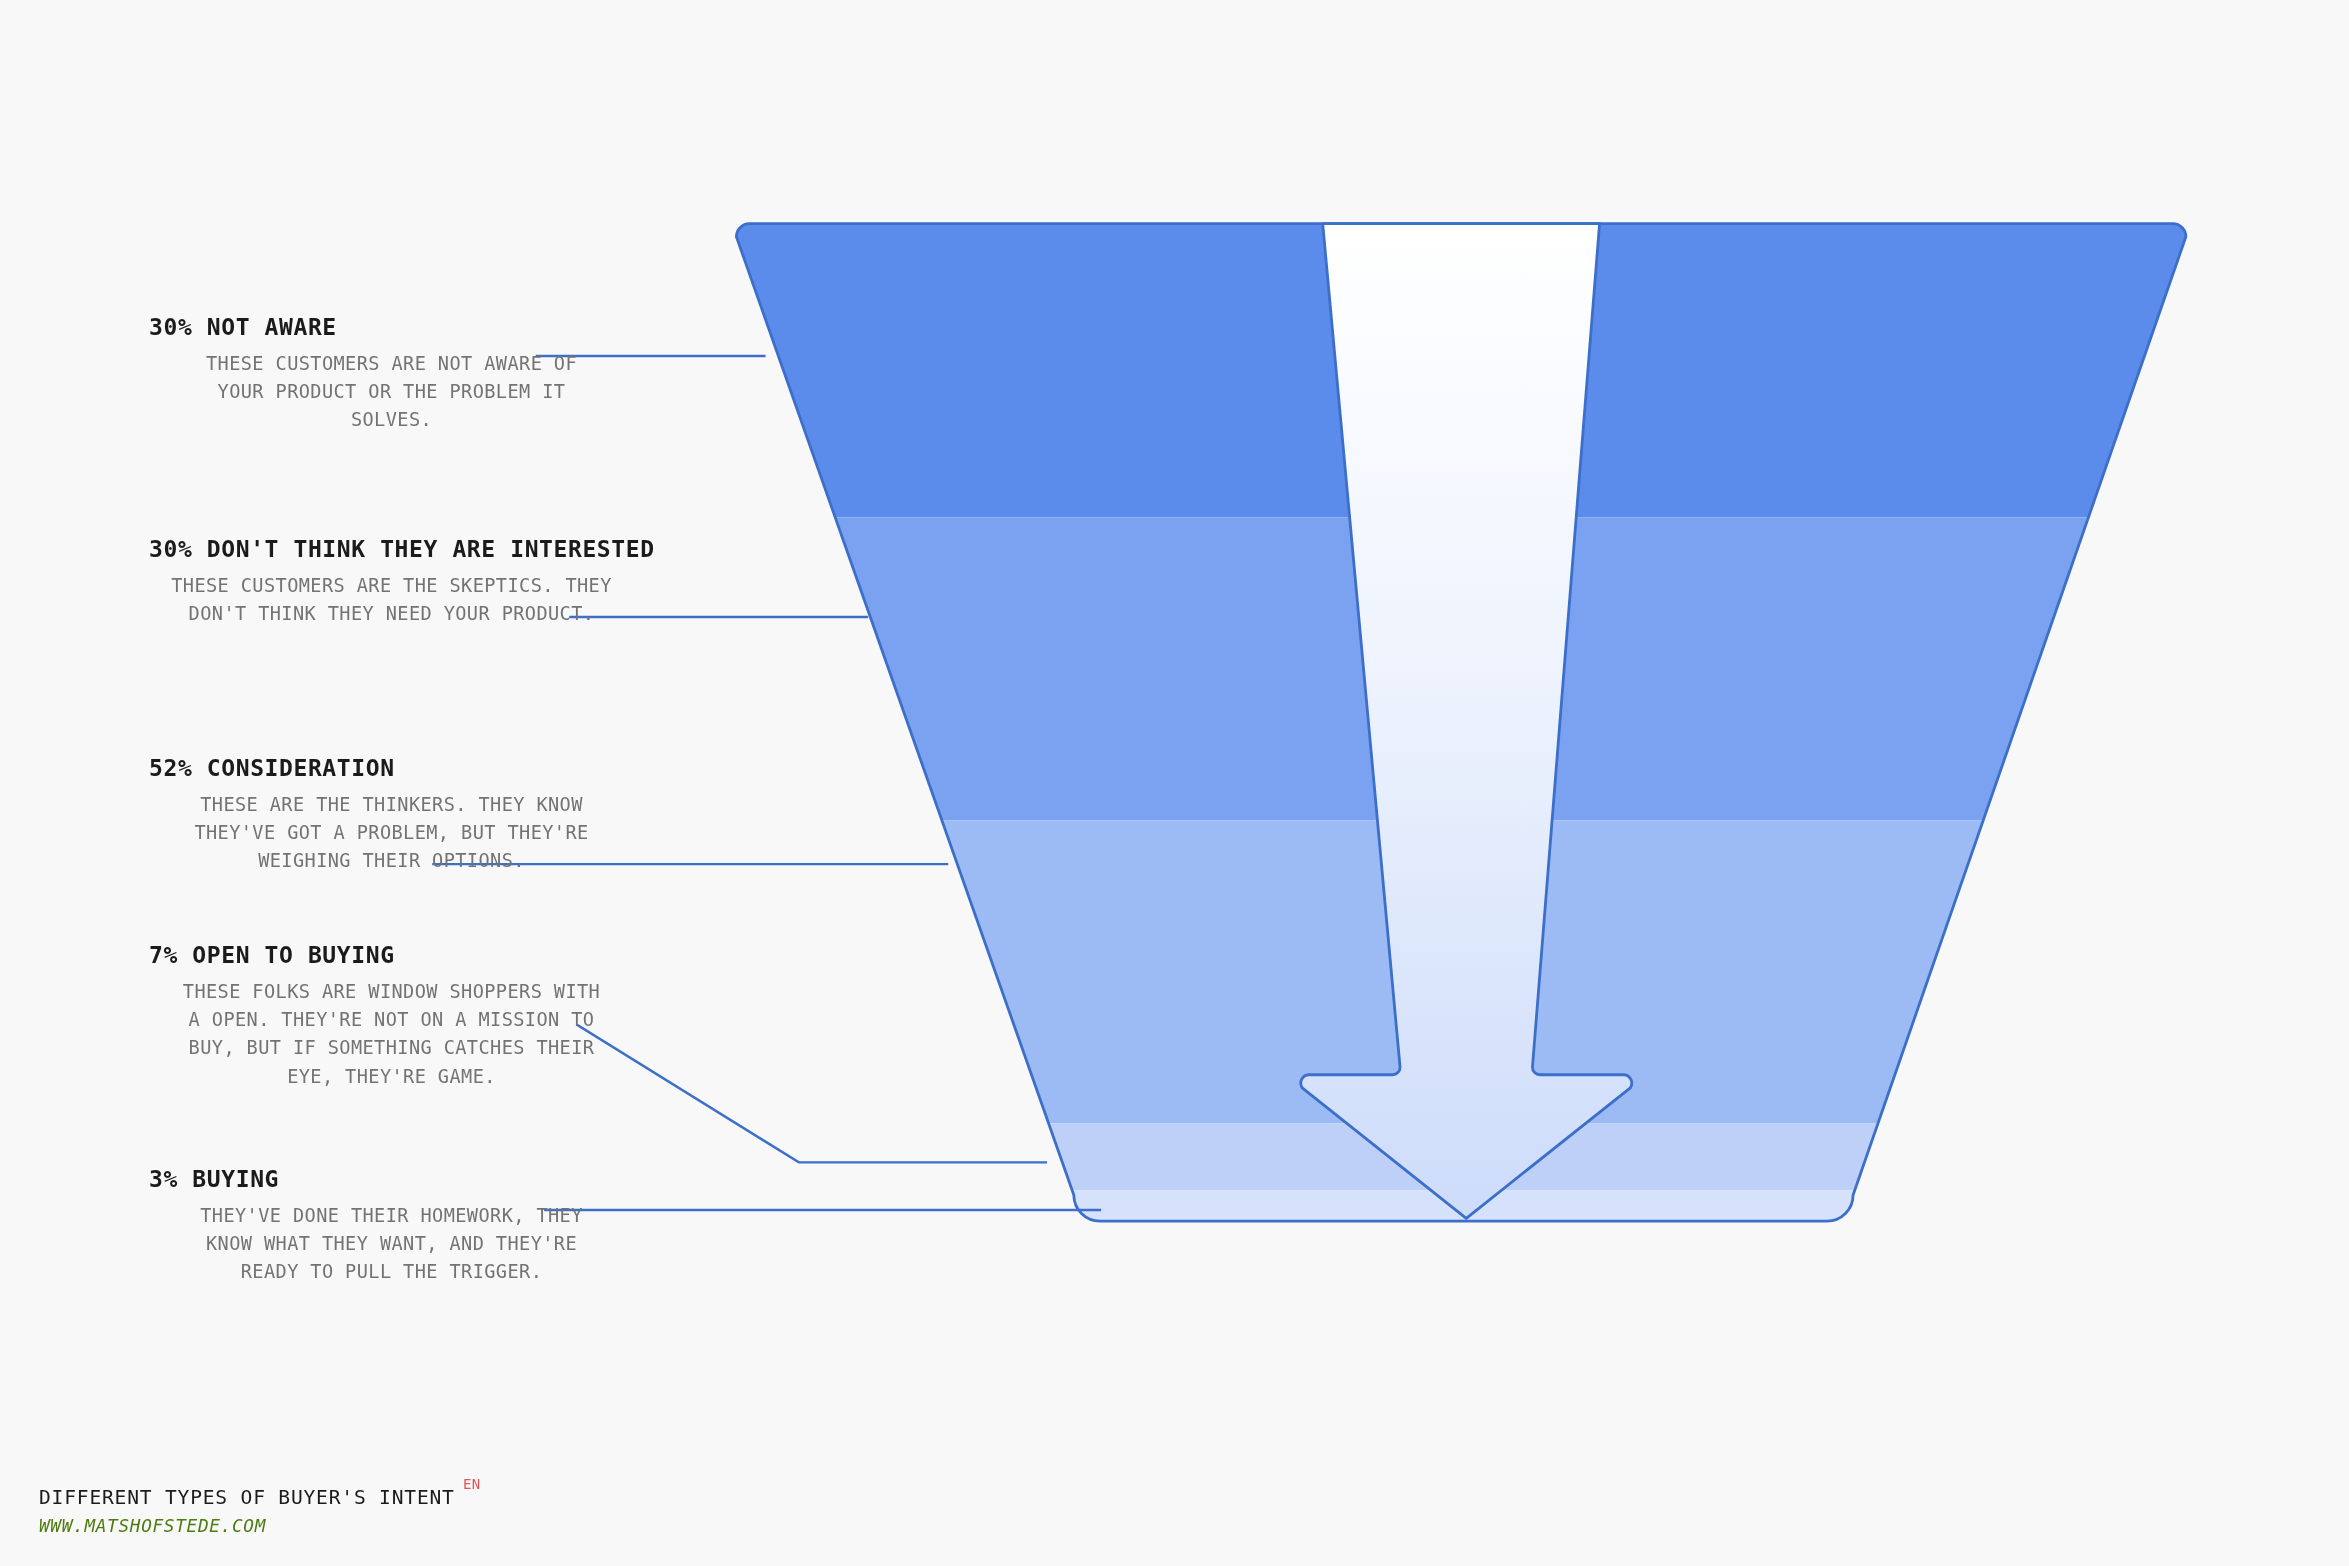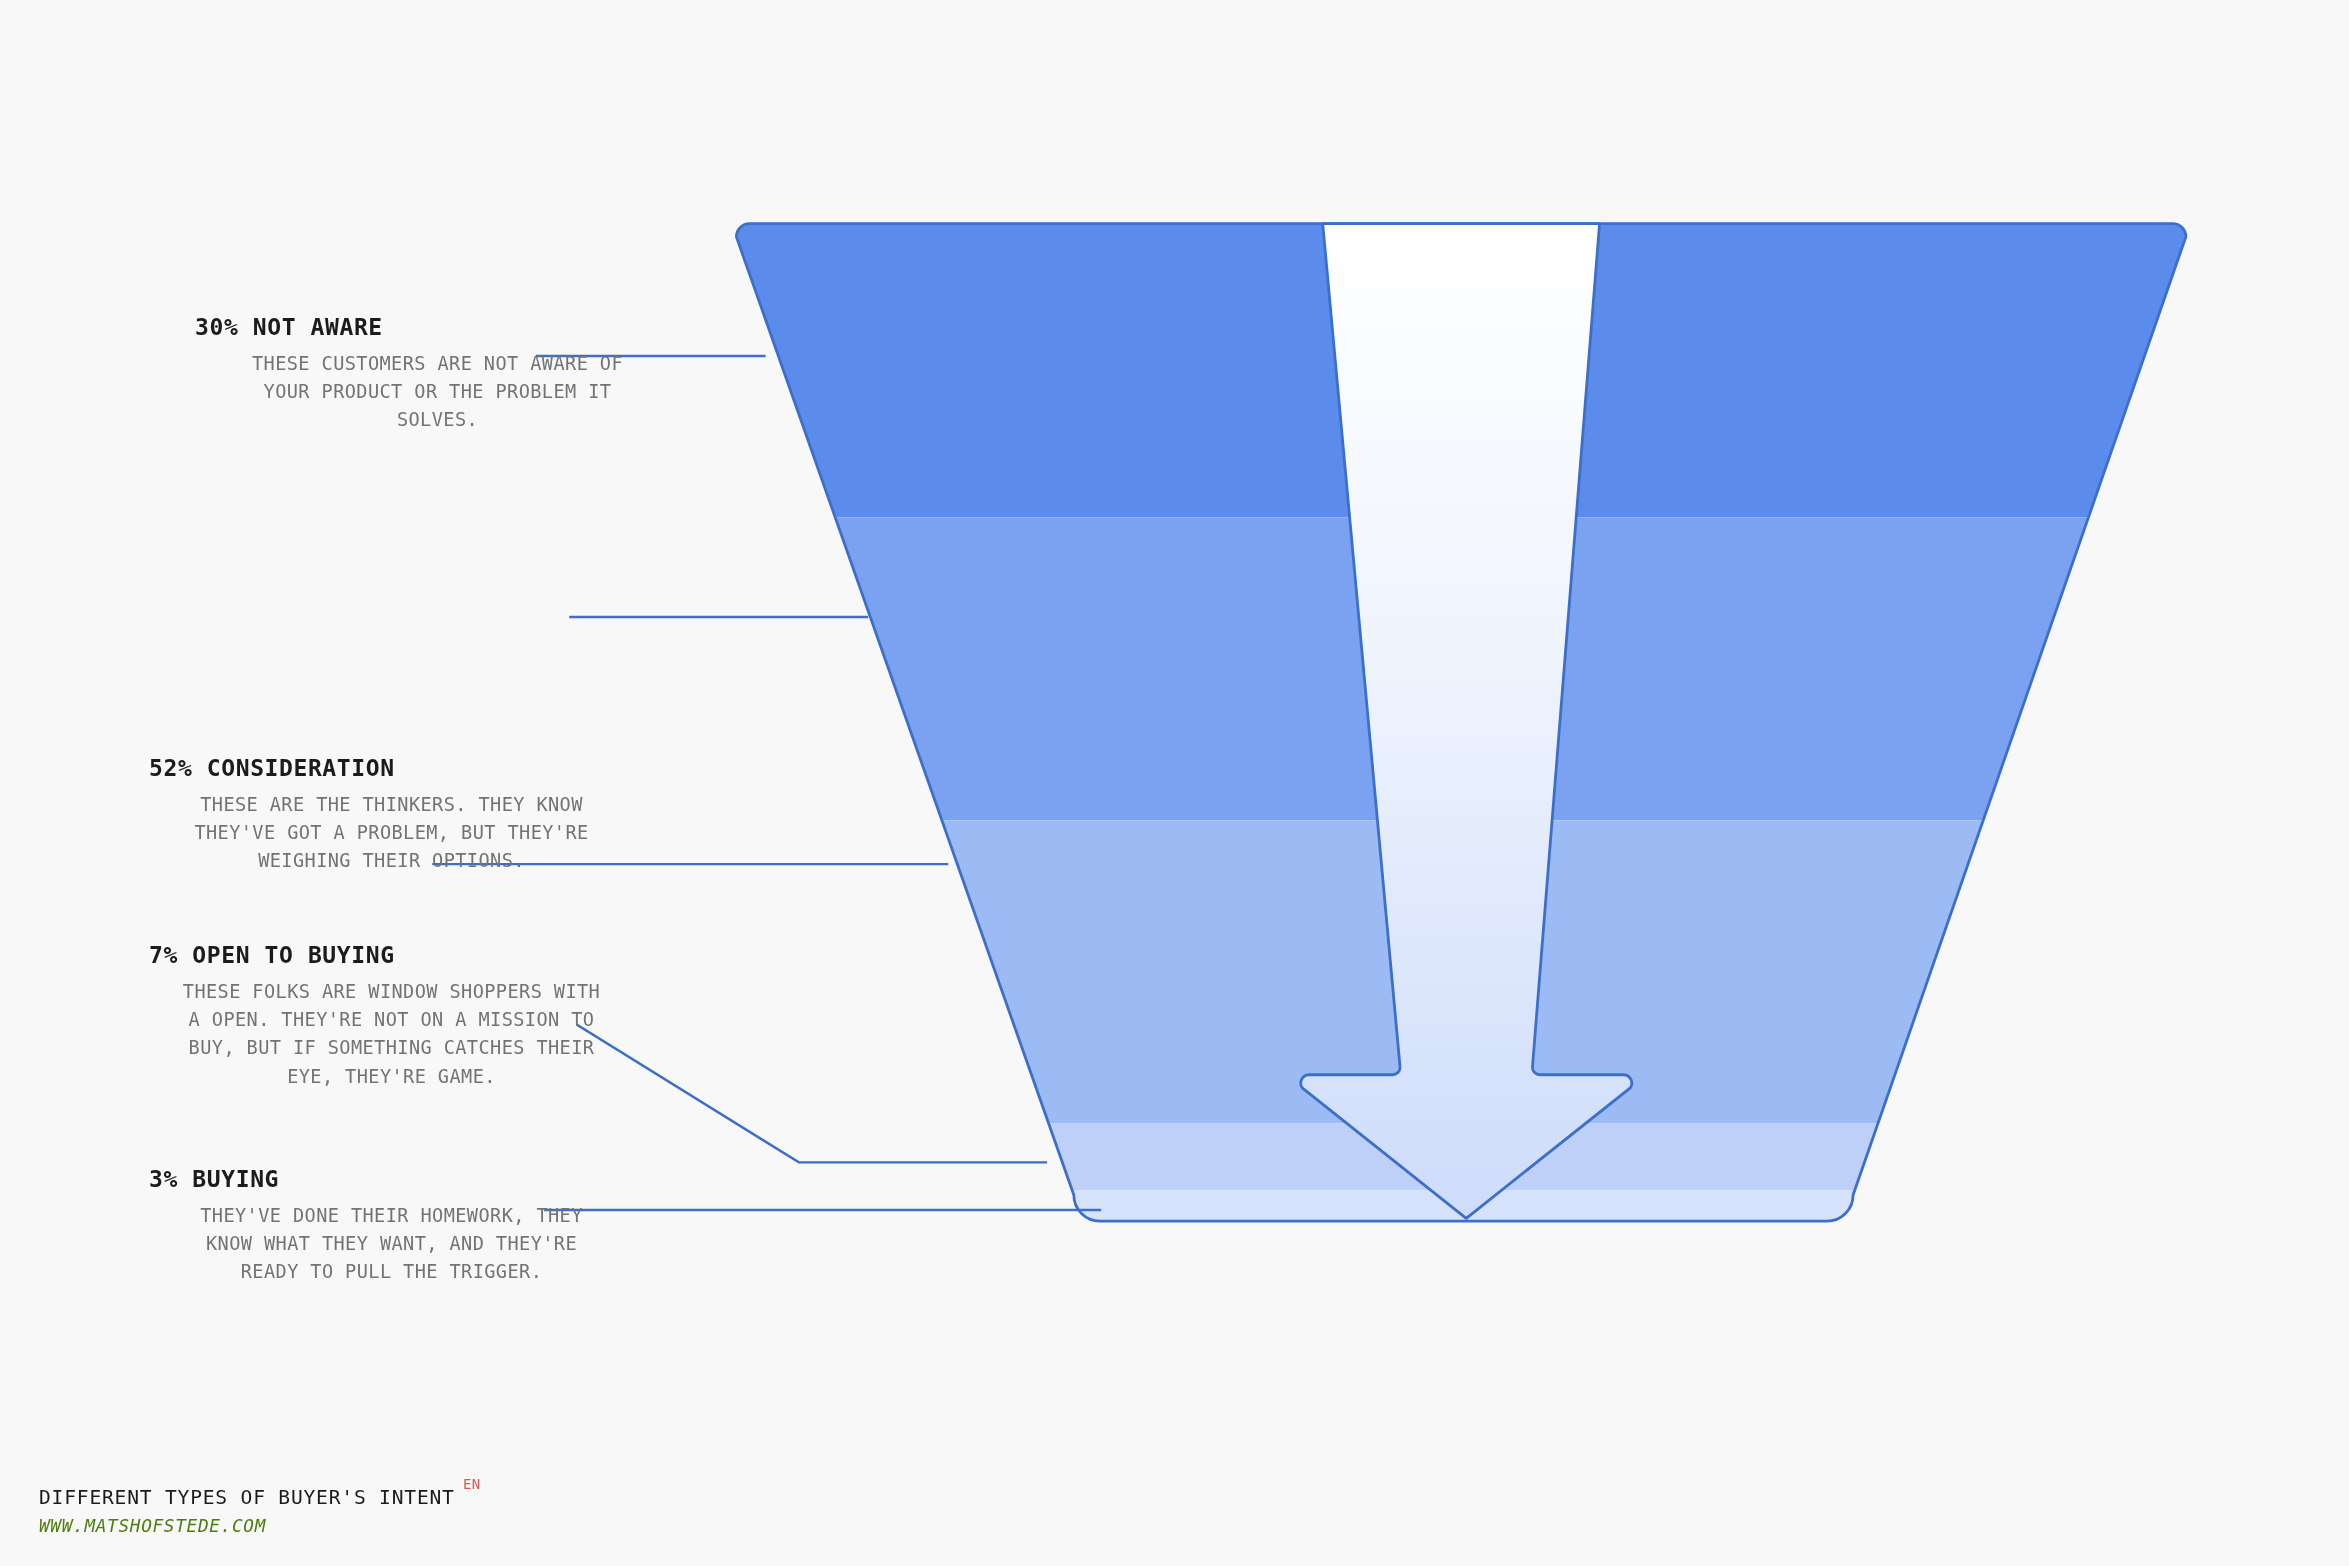--- a/index.html
+++ b/index.html
@@ -49,21 +49,21 @@
     font-size: 18.6px;
     line-height: 1.53;
     letter-spacing: 0.4px;
     color: #737373;
     margin: 0;
     font-weight: 400;
     text-align: center;
   }
   .label-desc div { white-space: nowrap; }
 
-  #label-0 { left: 149px; top: 314px; margin-left: 46px; }
+  #label-0 { left: 149px; top: 314px; }
   #label-1 { left: 149px; top: 536px; }
   #label-2 { left: 149px; top: 755px; }
   #label-3 { left: 149px; top: 942px; }
   #label-4 { left: 149px; top: 1166px; }
 
   
   #footer {
     position: absolute;
     left: 31px;
     top: 1486px;
@@ -168,20 +168,27 @@
 
   <div class="label-block" id="label-0">
     <div class="label-title">30% NOT AWARE</div>
     <div class="label-desc">
       <div>THESE CUSTOMERS ARE NOT AWARE OF</div>
       <div>YOUR PRODUCT OR THE PROBLEM IT</div>
       <div>SOLVES.</div>
     </div>
   </div>
 
+  <div class="label-block" id="label-1">
+    <div class="label-title">30% DON'T THINK THEY ARE INTERESTED</div>
+    <div class="label-desc">
+      <div>THESE CUSTOMERS ARE THE SKEPTICS. THEY</div>
+      <div>DON'T THINK THEY NEED YOUR PRODUCT.</div>
+    </div>
+  </div>
 
   <div class="label-block" id="label-2">
     <div class="label-title">52% CONSIDERATION</div>
     <div class="label-desc">
       <div>THESE ARE THE THINKERS. THEY KNOW</div>
       <div>THEY'VE GOT A PROBLEM, BUT THEY'RE</div>
       <div>WEIGHING THEIR OPTIONS.</div>
     </div>
   </div>
 

